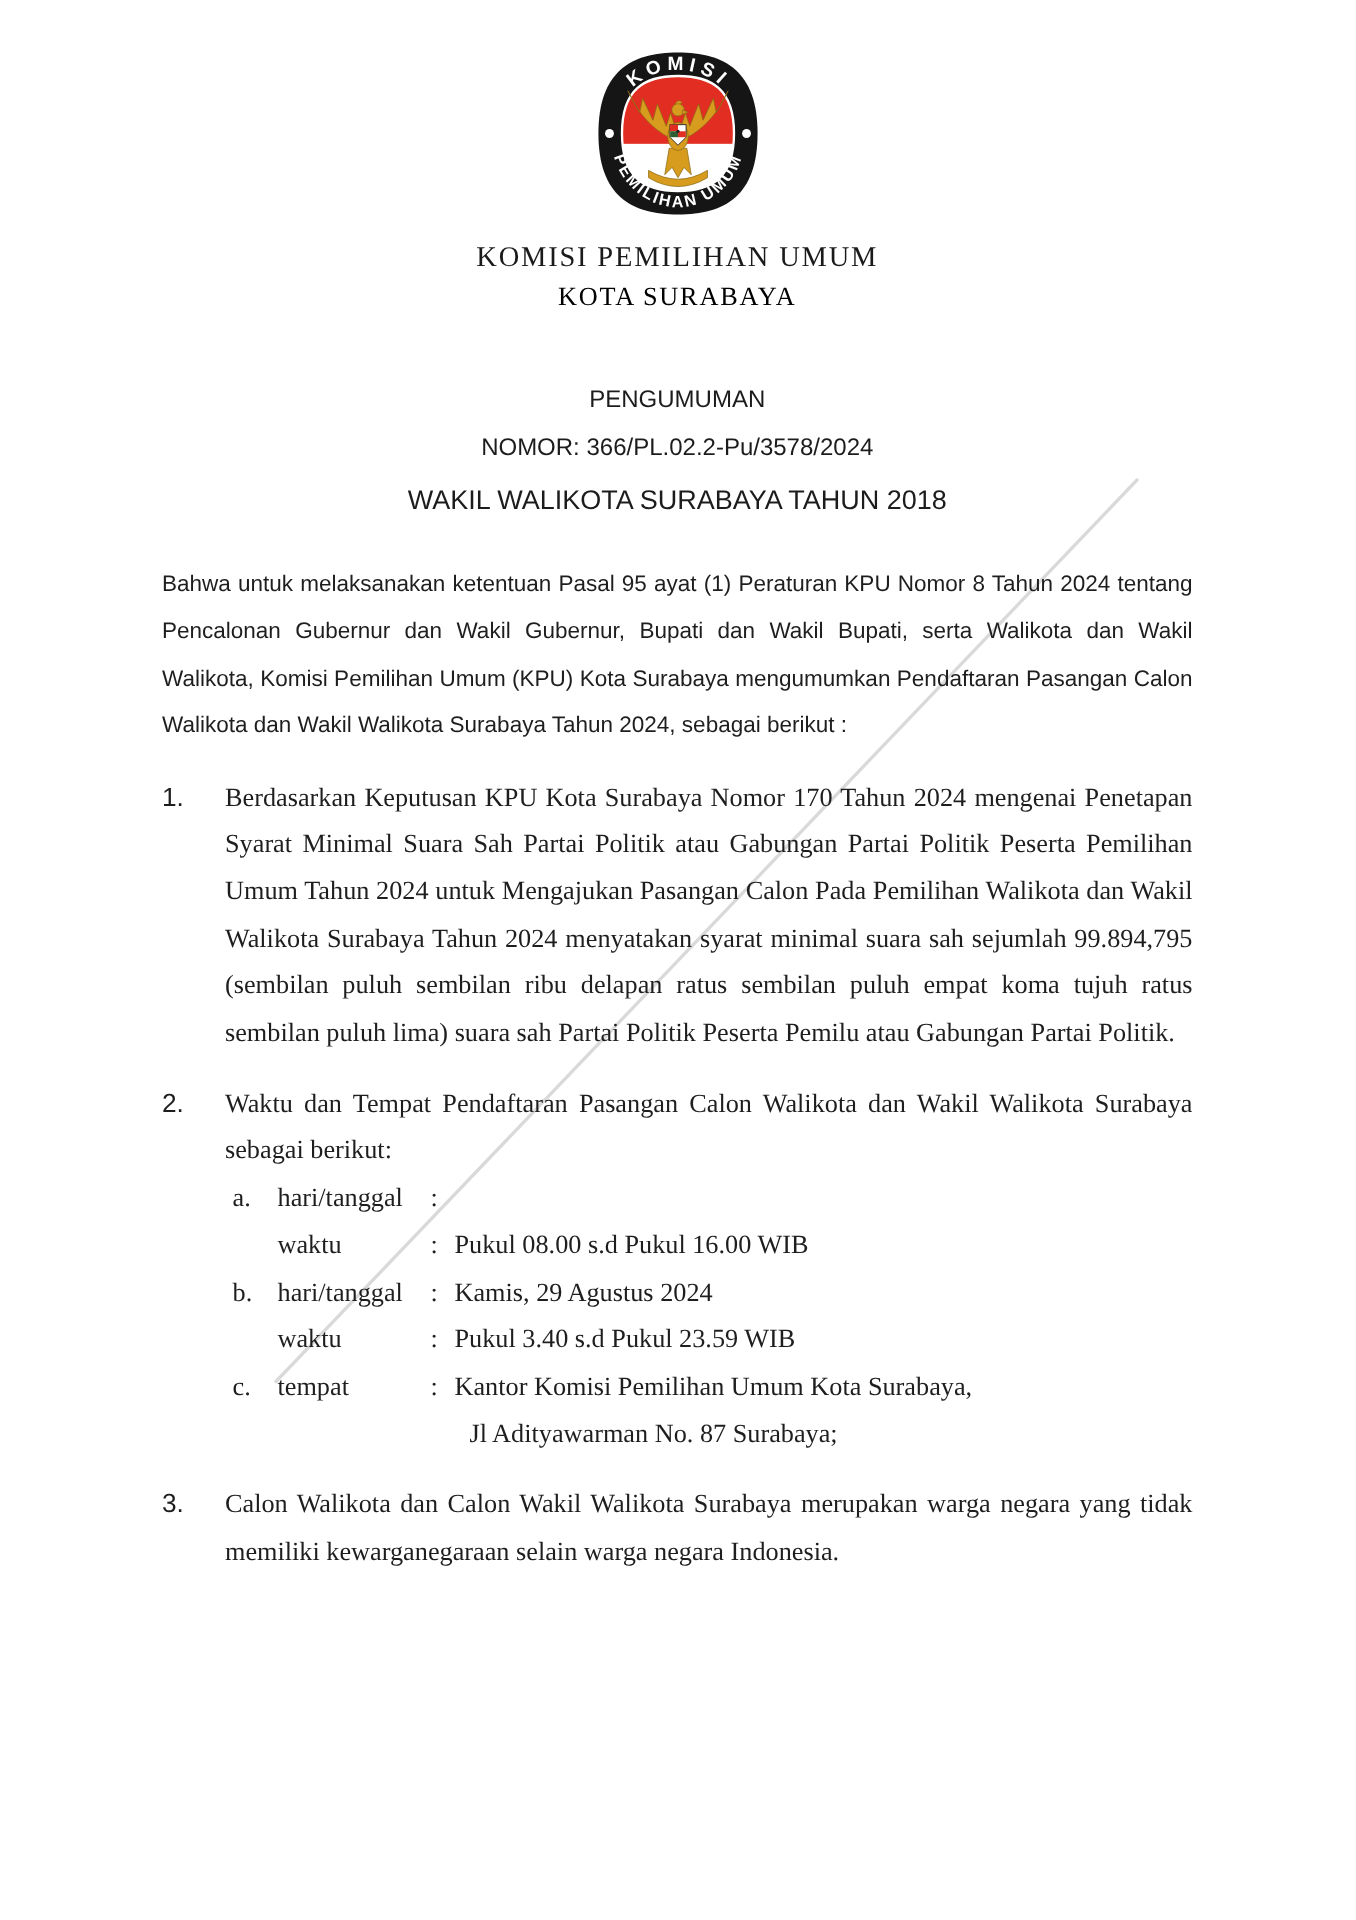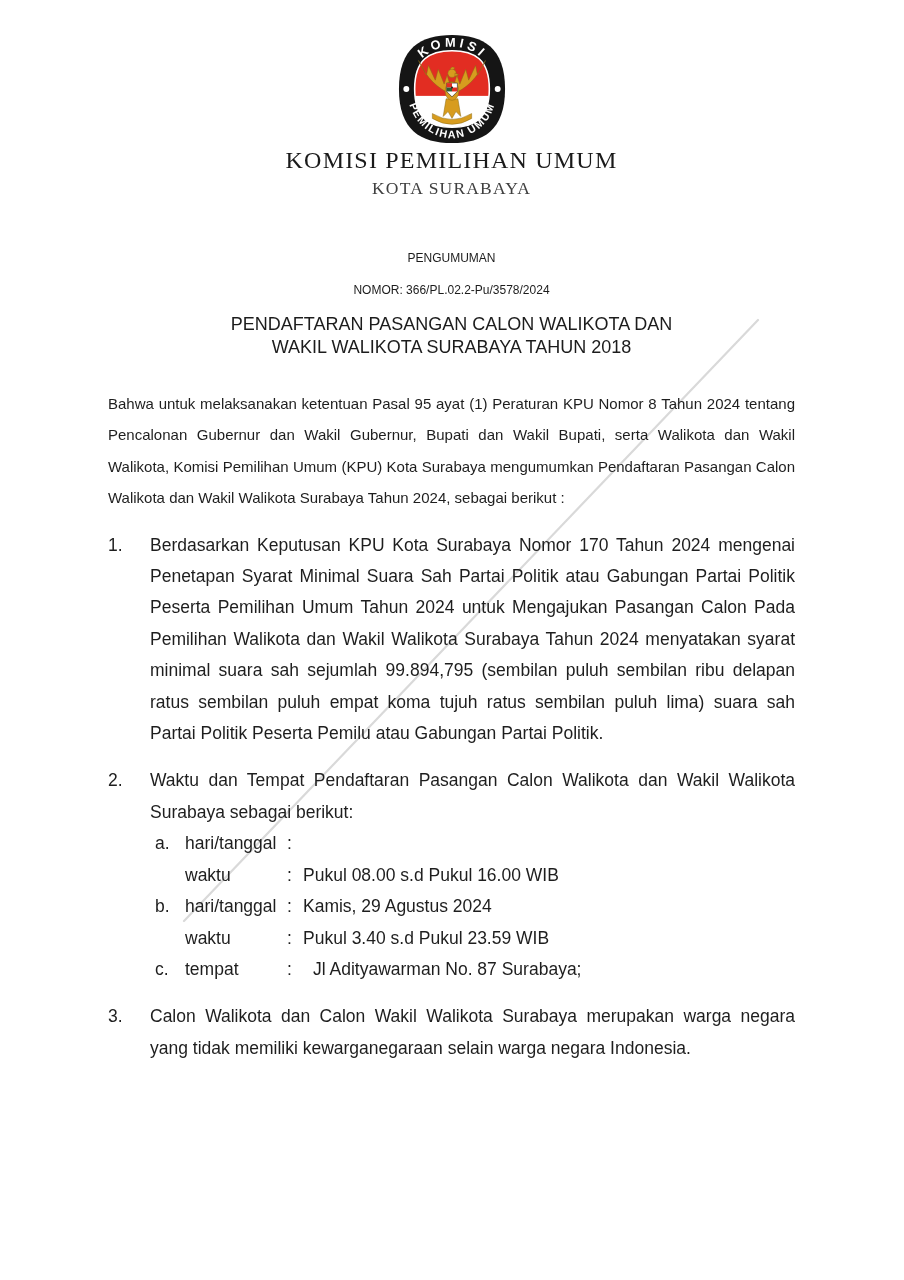--- a/index.html
+++ b/index.html
@@ -22,37 +22,37 @@
   }
   .content {
     position: relative;
     z-index: 1;
     padding: 0 109px 0 108px;
   }
   
   .letterhead { text-align: center; }
   .logo-wrap { padding-top: 33px; display: flex; justify-content: center; }
   .org-line1 {
-    margin-top: 2px;
+    margin-top: 16px;
     font-family: "Liberation Serif", "DejaVu Serif", serif;
-    font-size: 24px;
+    font-size: 19px;
     letter-spacing: 1.2px;
     color: #1a1a1a;
   }
   .org-line2 {
     margin-top: 4px;
     font-family: "Liberation Serif", "DejaVu Serif", serif;
     font-size: 17.5px;
     letter-spacing: 1.2px;
-    color: #404040;
+    color: #000000;
   }
   
   .title-block { margin-top: 43px; text-align: center; }
   .title-line {
-    font-size: 12px;
+    font-size: 16px;
     line-height: 32px;
     color: #1c1c1c;
   }
   .title-subject {
     margin-top: 7px;
     font-size: 18px;
     line-height: 23px;
     color: #1c1c1c;
   }
   .title-subject span { display: block; }
@@ -69,20 +69,21 @@
     font-size: 17.5px;
     line-height: 31.4px;
   }
   .num-item .num {
     flex: 0 0 42px;
     text-align: left;
   }
   .num-item .itext {
     flex: 1 1 auto;
     text-align: justify;
+    font-family: Liberation Serif, serif;
   }
   .sub-list { padding-left: 5px; margin-top: 0; }
   .sub-row {
     display: grid;
     grid-template-columns: 30px 102px 16px 1fr;
     font-size: 17.5px;
     line-height: 31.4px;
   }
   .sub-row .sub-value .value-line2 { padding-left: 10px; }
 </style>
@@ -146,21 +147,20 @@
         </svg>
       </div>
       <div class="org-line1">KOMISI PEMILIHAN UMUM</div>
       <div class="org-line2">KOTA SURABAYA</div>
     </header>
 
     <section class="title-block">
       <div class="title-line">PENGUMUMAN</div>
       <div class="title-line">NOMOR: 366/PL.02.2-Pu/3578/2024</div>
       <div class="title-subject">
-        <span>PENDAFTARAN PASANGAN CALON WALIKOTA DAN</span>
         <span>WAKIL WALIKOTA SURABAYA TAHUN 2018</span>
       </div>
     </section>
 
     <p class="intro">Bahwa untuk melaksanakan ketentuan Pasal 95 ayat (1) Peraturan KPU Nomor 8 Tahun 2024 tentang Pencalonan Gubernur dan Wakil Gubernur, Bupati dan Wakil Bupati, serta Walikota dan Wakil Walikota, Komisi Pemilihan Umum (KPU) Kota Surabaya mengumumkan Pendaftaran Pasangan Calon Walikota dan Wakil Walikota Surabaya Tahun 2024, sebagai berikut :</p>
 
     <div class="num-item">
       <div class="num">1.</div>
       <div class="itext">Berdasarkan Keputusan KPU Kota Surabaya Nomor 170 Tahun 2024 mengenai Penetapan Syarat Minimal Suara Sah Partai Politik atau Gabungan Partai Politik Peserta Pemilihan Umum Tahun 2024 untuk Mengajukan Pasangan Calon Pada Pemilihan Walikota dan Wakil Walikota Surabaya Tahun 2024 menyatakan syarat minimal suara sah sejumlah 99.894,795 (sembilan puluh sembilan ribu delapan ratus sembilan puluh empat koma tujuh ratus sembilan puluh lima) suara sah Partai Politik Peserta Pemilu atau Gabungan Partai Politik.</div>
     </div>
@@ -196,20 +196,21 @@
             <div>waktu</div>
             <div>:</div>
             <div class="sub-value">Pukul 3.40 s.d Pukul 23.59 WIB</div>
           </div>
 
           <div class="sub-row">
             <div>c.</div>
             <div>tempat</div>
             <div>:</div>
             <div class="sub-value">
+              <div>Kantor Komisi Pemilihan Umum Kota Surabaya,</div>
               <div class="value-line2">Jl Adityawarman No. 87 Surabaya;</div>
             </div>
           </div>
 
         </div>
       </div>
     </div>
 
     <div class="num-item">
       <div class="num">3.</div>

